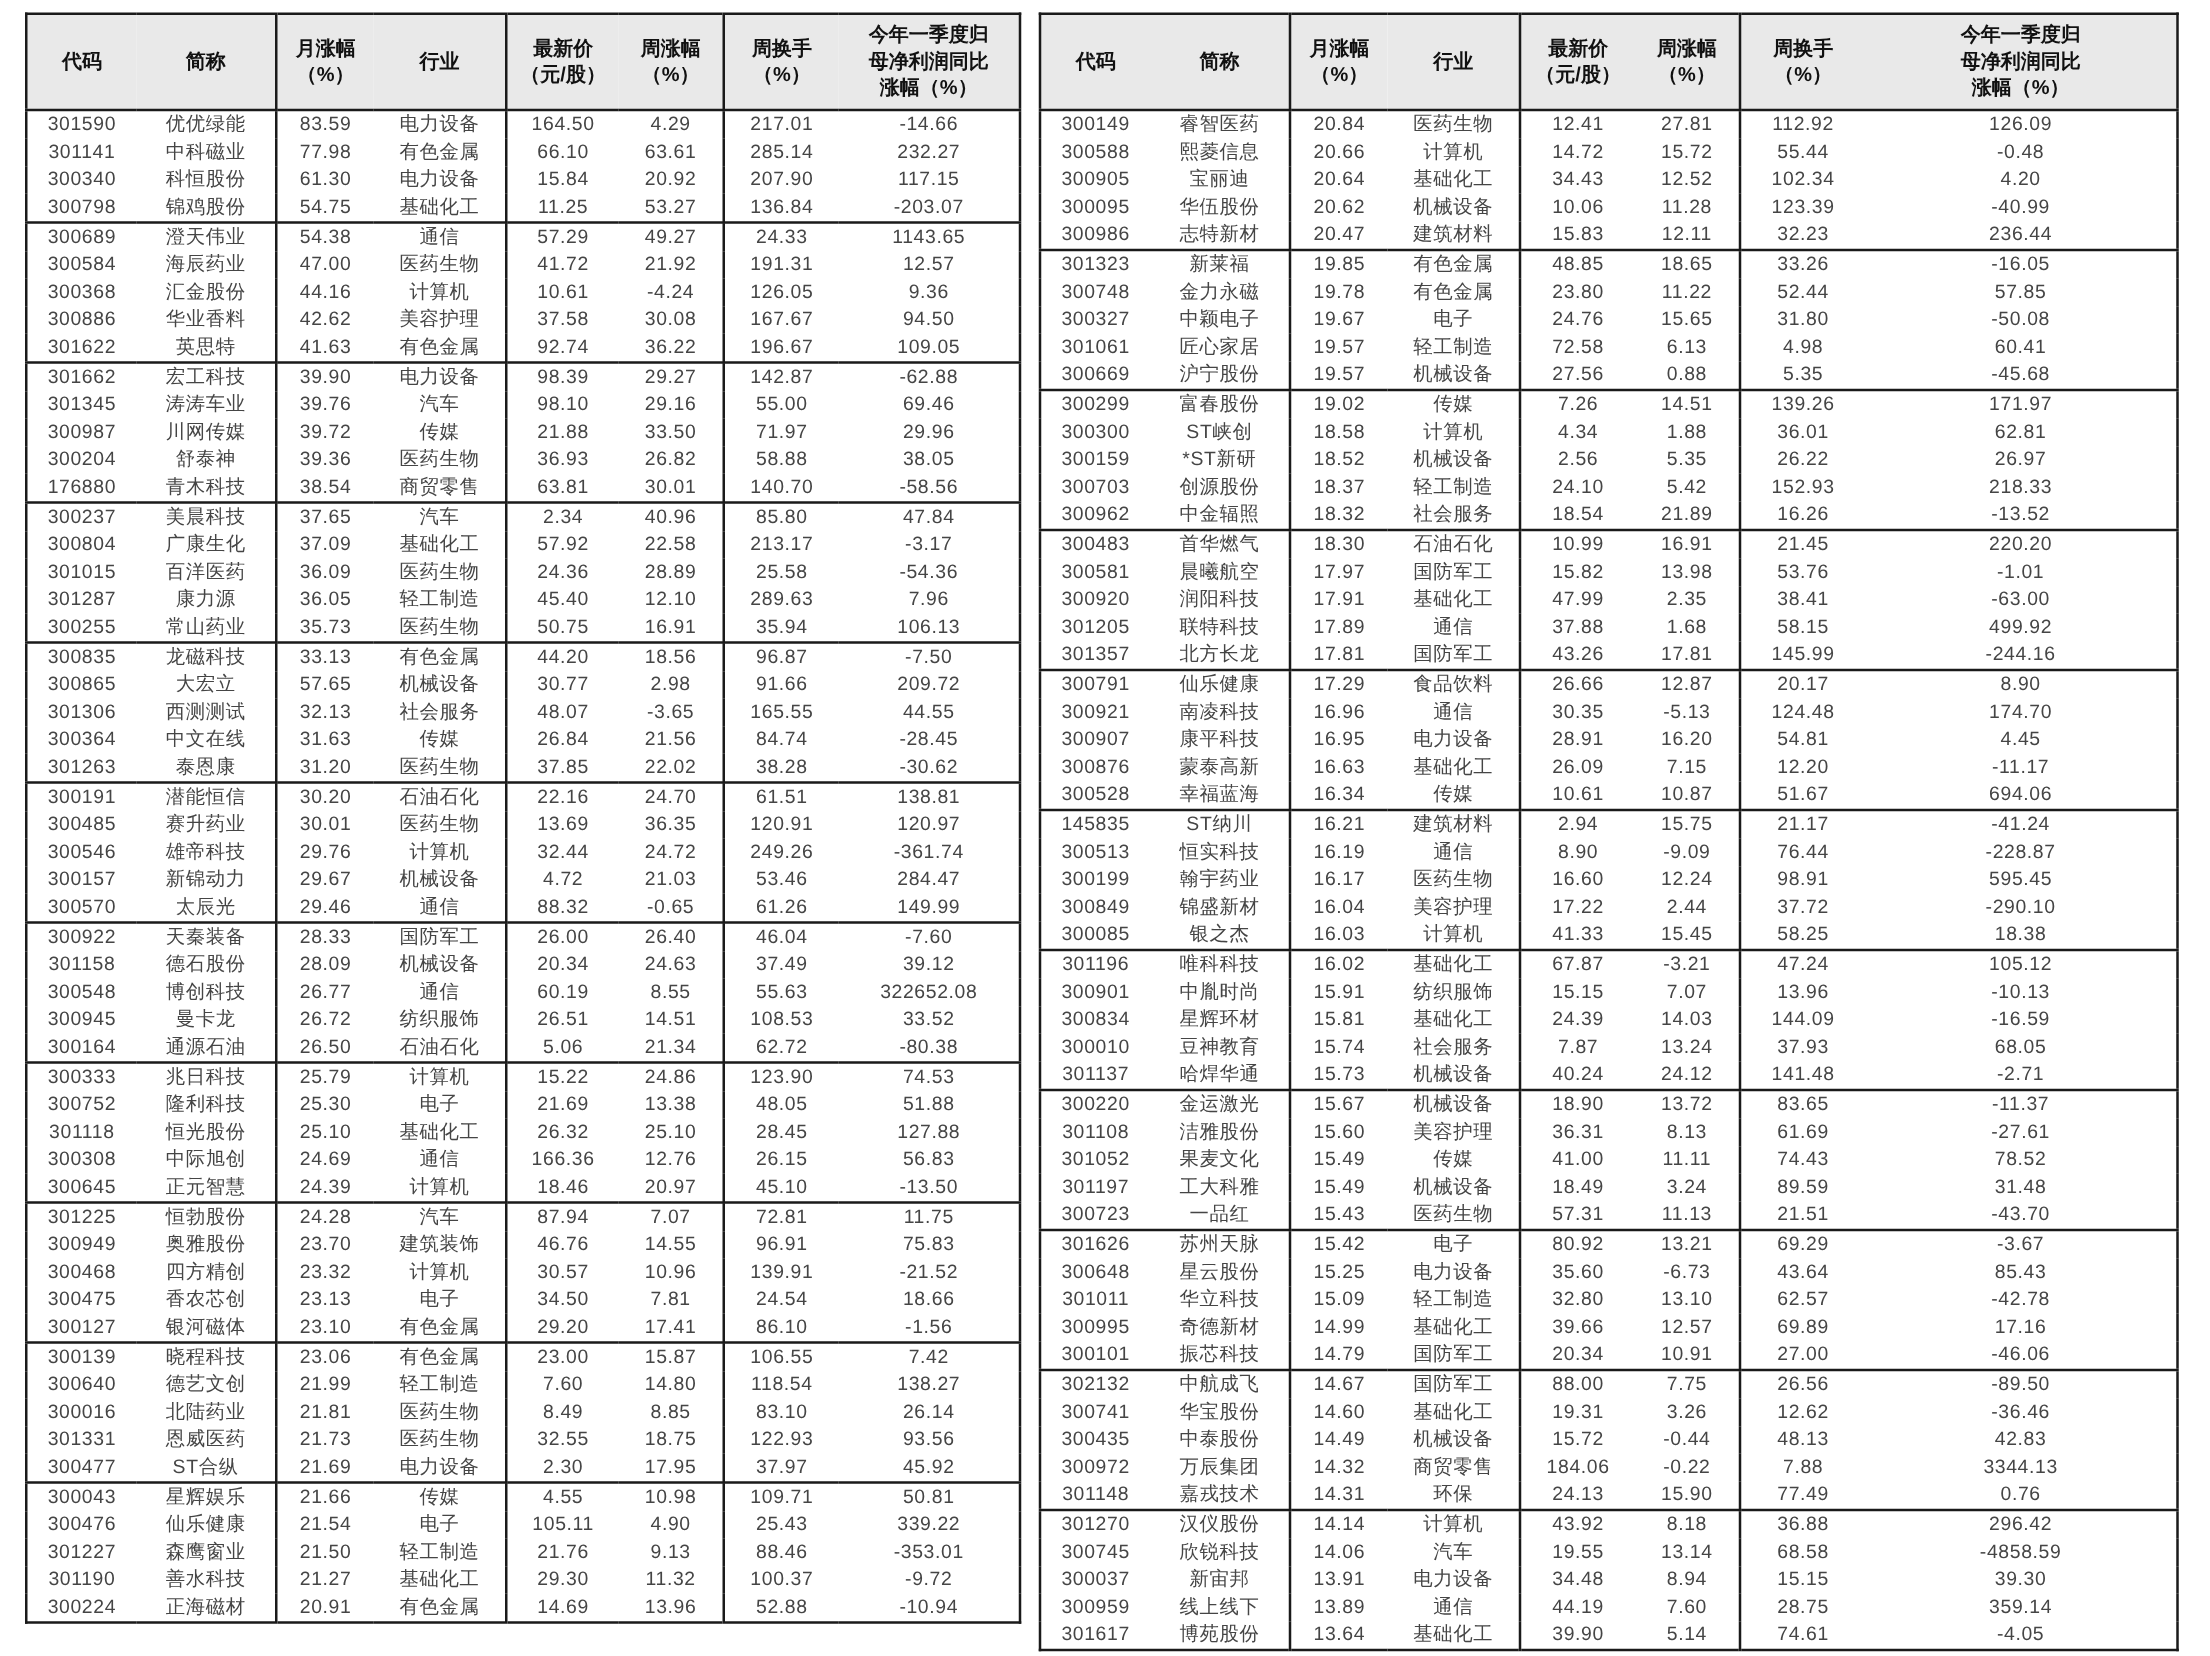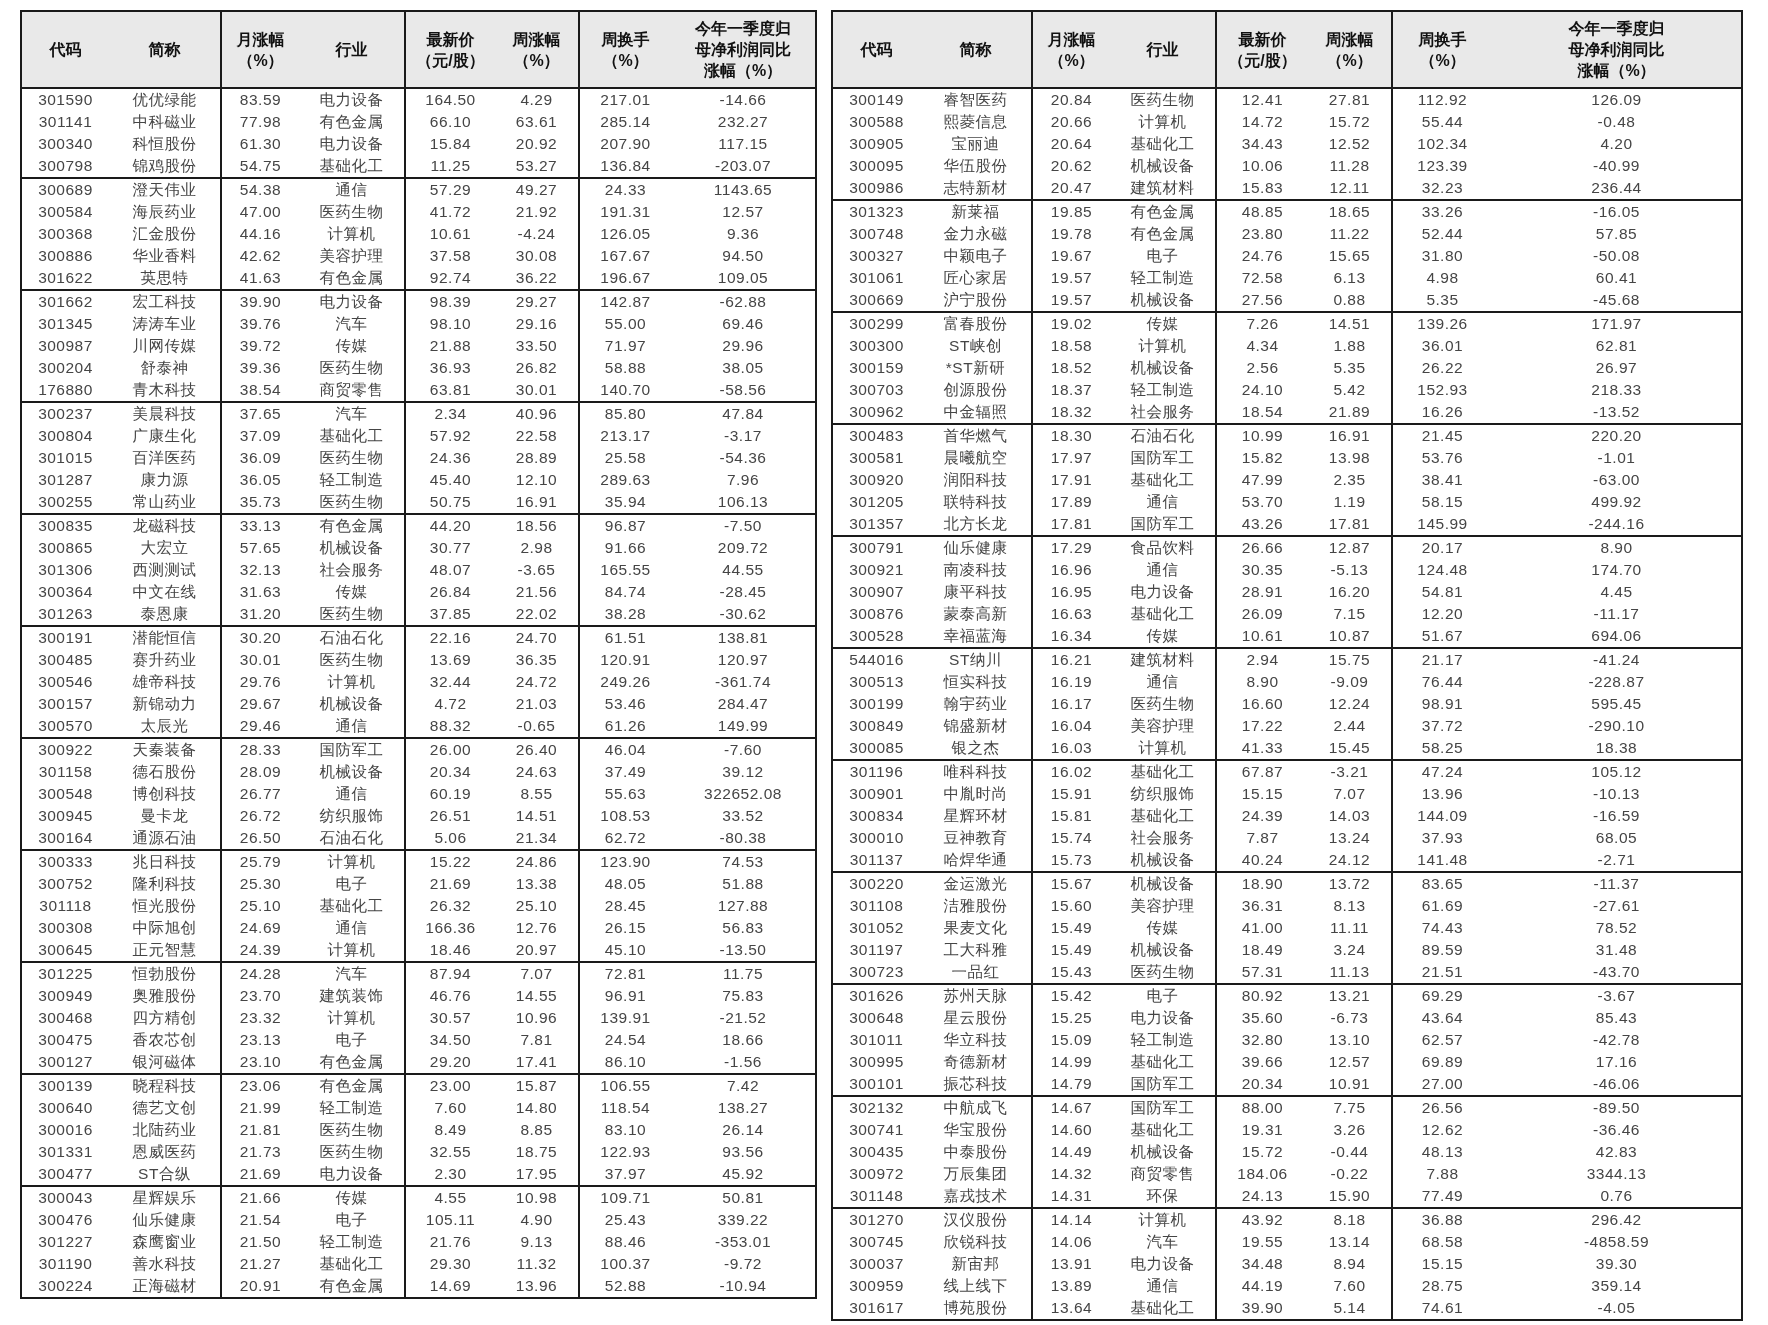--- a/index.html
+++ b/index.html
@@ -848,22 +848,22 @@
           <td>47.99</td>
           <td>2.35</td>
           <td>38.41</td>
           <td>-63.00</td>
         </tr>
         <tr>
           <td>301205</td>
           <td>联特科技</td>
           <td>17.89</td>
           <td>通信</td>
-          <td>53.70</td>
-          <td>1.19</td>
+          <td>37.88</td>
+          <td>1.68</td>
           <td>58.15</td>
           <td>499.92</td>
         </tr>
         <tr class="group-end">
           <td>301357</td>
           <td>北方长龙</td>
           <td>17.81</td>
           <td>国防军工</td>
           <td>43.26</td>
           <td>17.81</td>
@@ -914,21 +914,21 @@
           <td>300528</td>
           <td>幸福蓝海</td>
           <td>16.34</td>
           <td>传媒</td>
           <td>10.61</td>
           <td>10.87</td>
           <td>51.67</td>
           <td>694.06</td>
         </tr>
         <tr>
-          <td>544016</td>
+          <td>145835</td>
           <td>ST纳川</td>
           <td>16.21</td>
           <td>建筑材料</td>
           <td>2.94</td>
           <td>15.75</td>
           <td>21.17</td>
           <td>-41.24</td>
         </tr>
         <tr>
           <td>300513</td>

